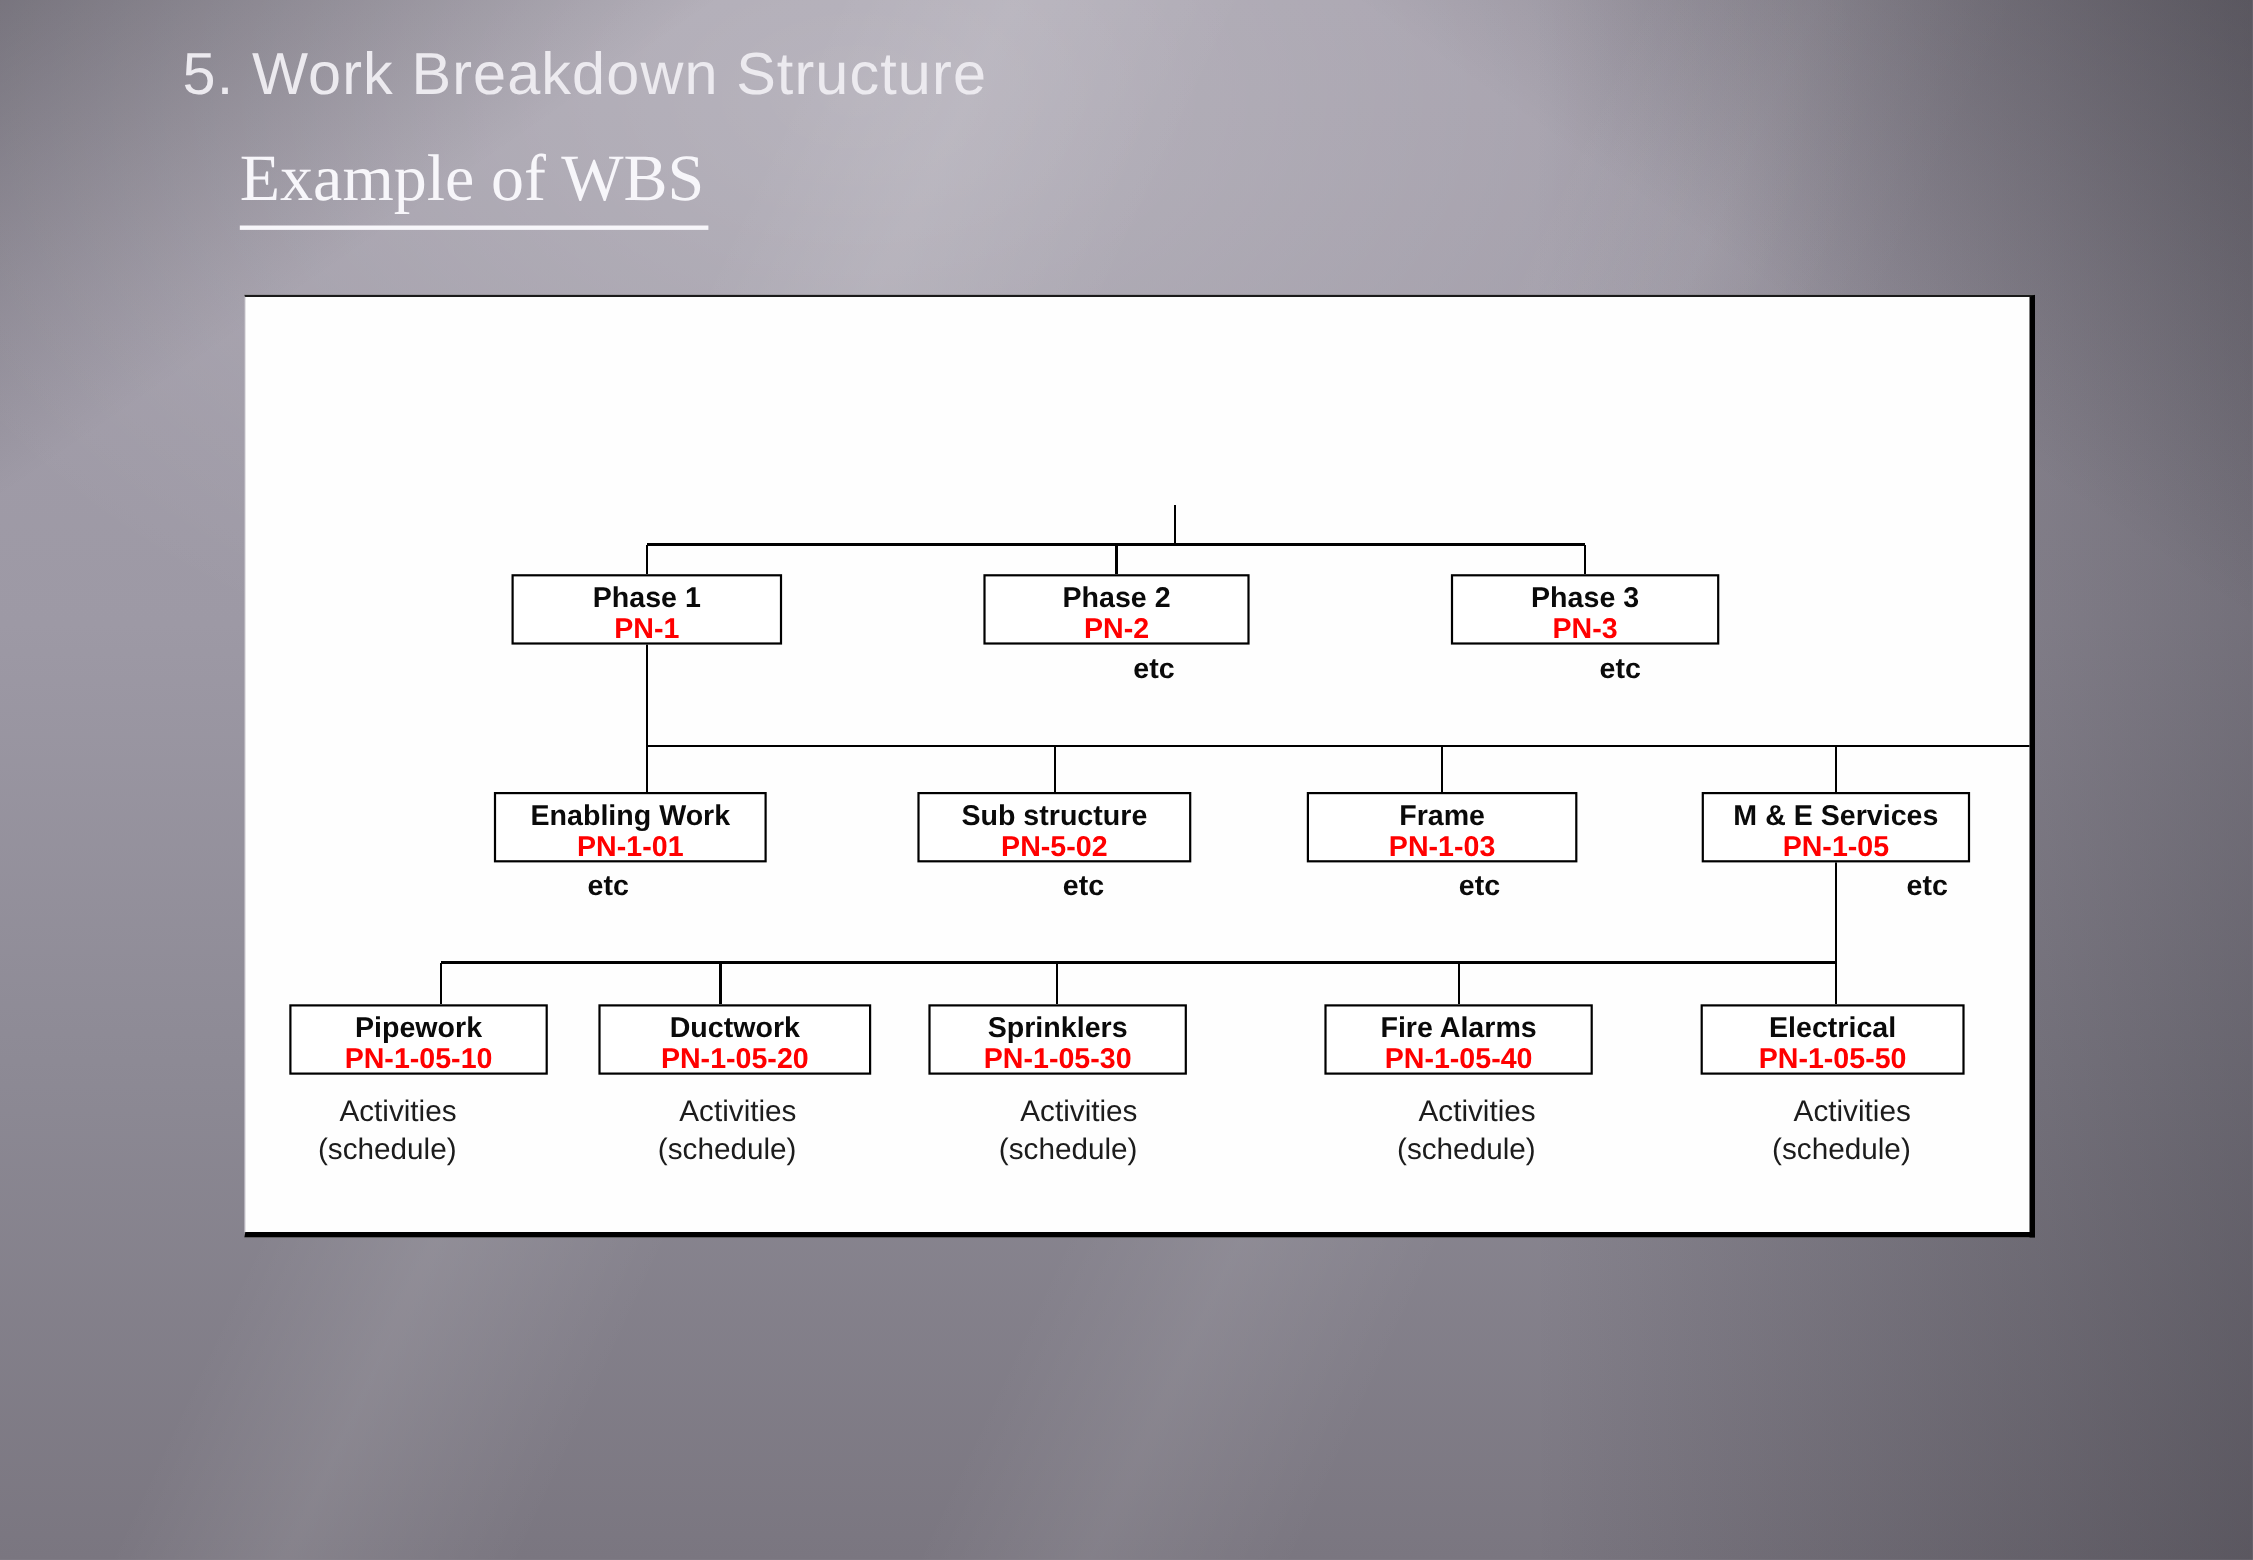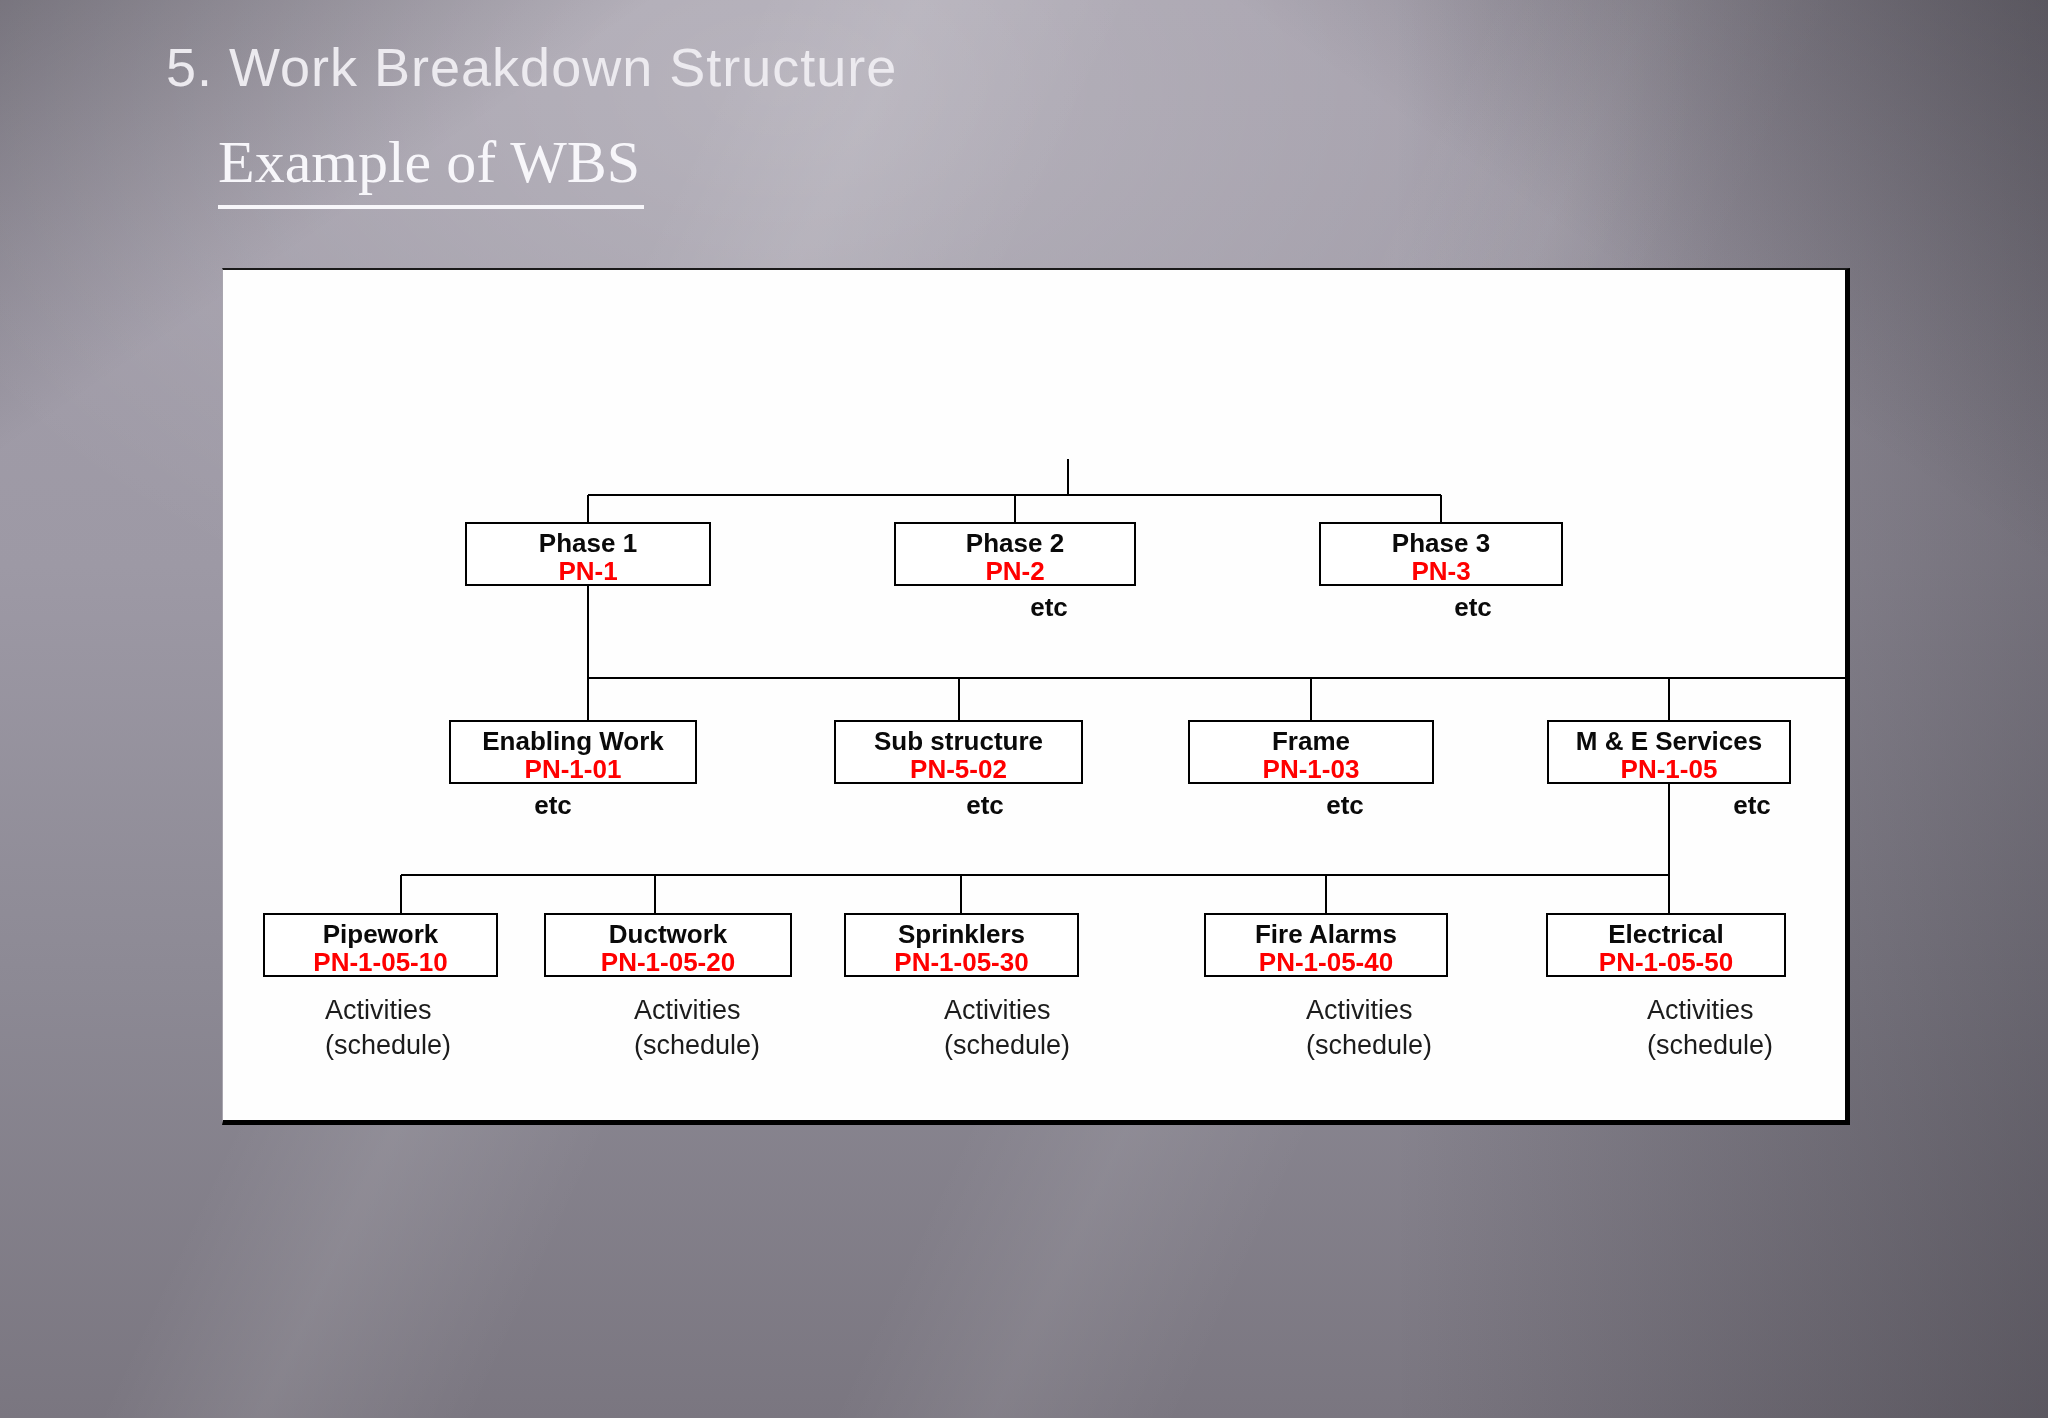--- a/index.html
+++ b/index.html
@@ -42,21 +42,21 @@
     position:absolute;height:64px;background:#fff;border:2px solid #000;
     text-align:center;box-sizing:border-box;padding-top:5px;
   }
   .node-title{font-size:26px;font-weight:bold;color:#0a0a0a;line-height:28px;}
   .node-code{font-size:26px;font-weight:bold;color:#ff0000;line-height:28px;}
   .etc{
     position:absolute;font-size:26px;font-weight:bold;color:#0a0a0a;
     width:70px;text-align:center;
   }
   .activities{
-    position:absolute;font-size:27px;color:#1c1c1c;line-height:35px;text-align:left;margin-left:36px;
+    position:absolute;font-size:27px;color:#1c1c1c;line-height:35px;text-align:right;
   }
 </style>
 </head>
 <body>
 
 <div class="slide">
 
   <div class="slide-title">5. Work Breakdown Structure</div>
   <div class="slide-subtitle">Example of WBS</div>
 

